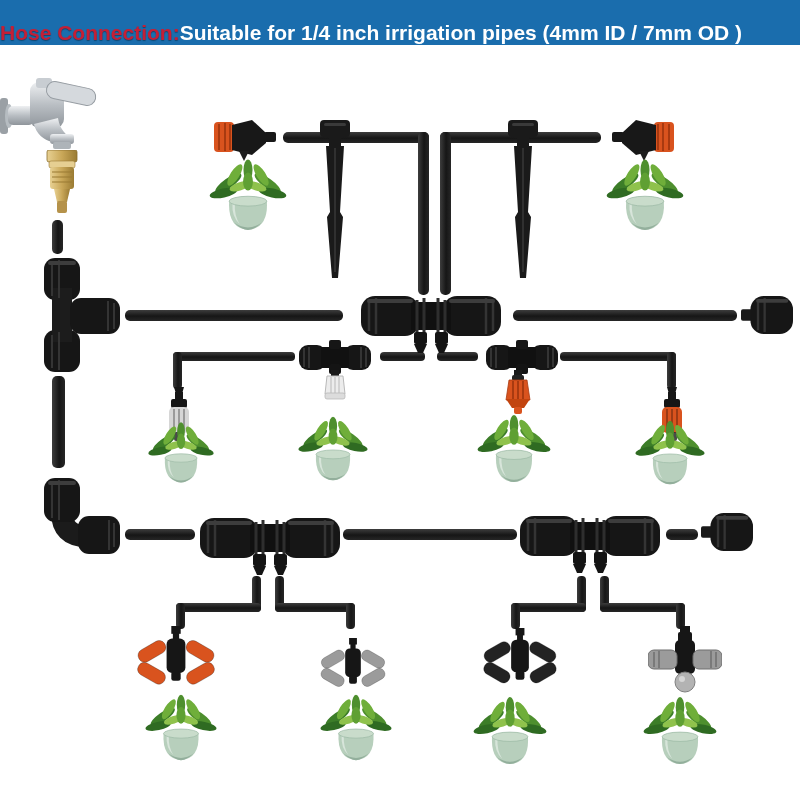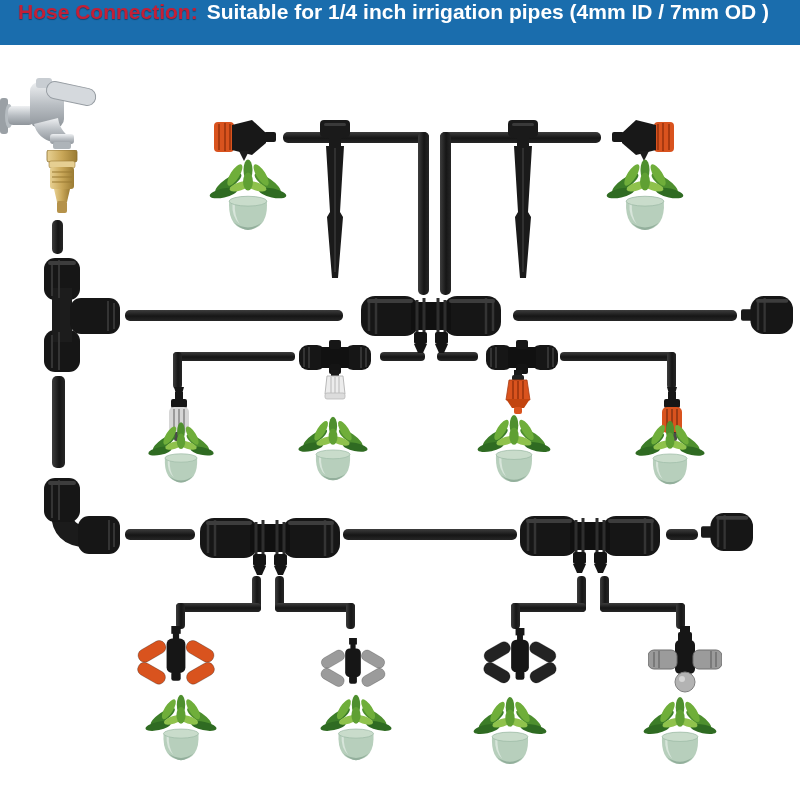--- a/index.html
+++ b/index.html
@@ -1,23 +1,23 @@
 <!DOCTYPE html>
 <html><head>
 <meta charset="utf-8">
 <style>
   html,body{margin:0;padding:0;background:#fff;}
   .canvas{position:relative;width:800px;height:800px;background:#ffffff;overflow:hidden;
           font-family:"Liberation Sans",sans-serif;}
   
   .header{position:absolute;left:0;top:0;width:800px;height:45px;background:#1a6dad;
-          display:flex;align-items:flex-start;padding-left:18px;box-sizing:border-box;}
+          display:flex;align-items:flex-end;box-sizing:border-box;}
   .header .lbl{color:#c41f36;font-weight:bold;font-size:21px;white-space:pre;
                text-shadow:0 1px 1px rgba(0,0,0,0.35);}
-  .header .txt{color:#ffffff;font-weight:bold;font-size:21px;margin-left:9px;white-space:pre;}
+  .header .txt{color:#ffffff;font-weight:bold;font-size:21px;white-space:pre;}
   
   .pipe{position:absolute;border-radius:5px;
         background:linear-gradient(180deg,#3d3d3d 0%,#161616 55%,#262626 100%);}
   .pipe.v{background:linear-gradient(90deg,#3d3d3d 0%,#161616 55%,#262626 100%);}
   .pipe.h{height:11px;}
   .pipe.v{width:11px;}
   .pipe.h.thin{height:9px;border-radius:4px;}
   .pipe.v.thin{width:9px;border-radius:4px;}
   
   .comp{position:absolute;}

